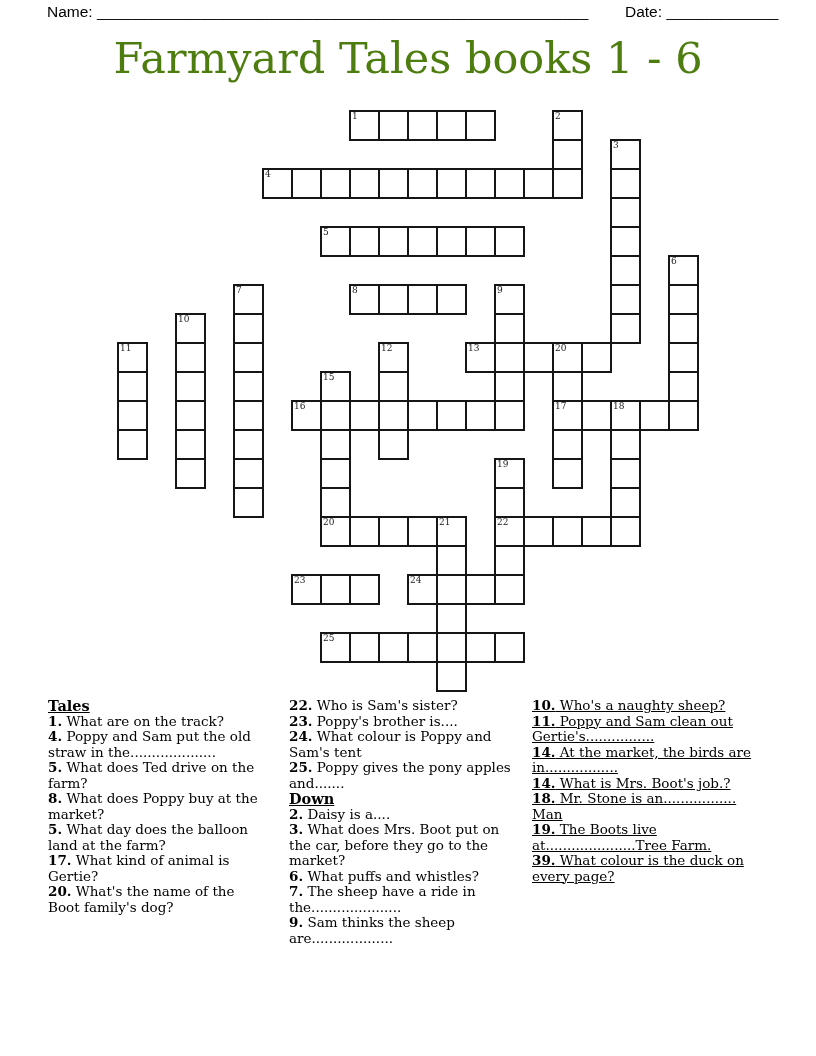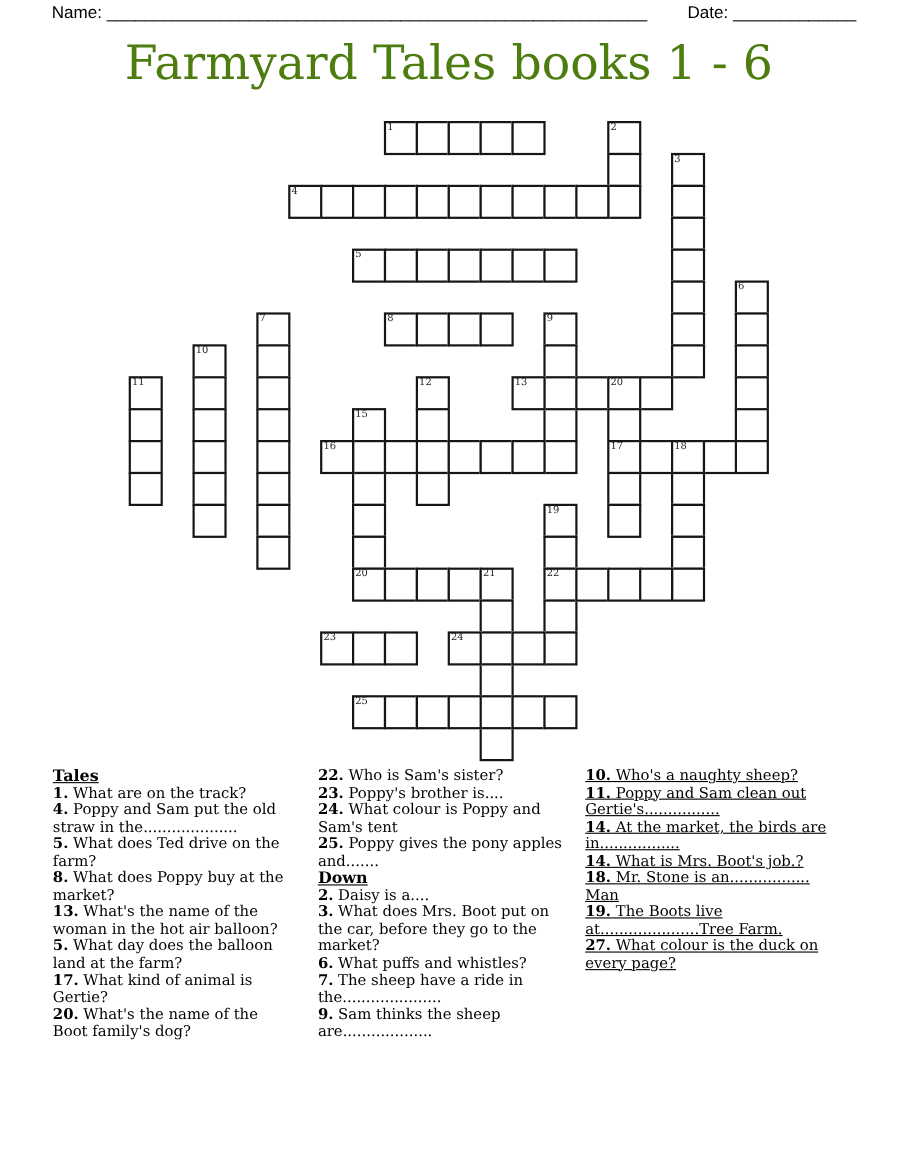--- a/index.html
+++ b/index.html
@@ -250,21 +250,20 @@
       <div class="cell" style="left: 465px; top: 632px;"></div>
       <div class="cell" style="left: 494px; top: 632px;"></div>
     </div>
 
   <div class="clue-col" id="clue-col-0">
       <div class="clue-heading">Tales</div>
       <p class="clue"><b class="clue-num">1.</b> What are on the track?</p>
       <p class="clue"><b class="clue-num">4.</b> Poppy and Sam put the old straw in the....................</p>
       <p class="clue"><b class="clue-num">5.</b> What does Ted drive on the farm?</p>
       <p class="clue"><b class="clue-num">8.</b> What does Poppy buy at the market?</p>
-      <p class="clue"><b class="clue-num">13.</b> What's the name of the woman in the hot air balloon?</p>
       <p class="clue"><b class="clue-num">5.</b> What day does the balloon land at the farm?</p>
       <p class="clue"><b class="clue-num">17.</b> What kind of animal is Gertie?</p>
       <p class="clue"><b class="clue-num">20.</b> What's the name of the Boot family's dog?</p>
     </div>
   <div class="clue-col" id="clue-col-1">
       <p class="clue"><b class="clue-num">22.</b> Who is Sam's sister?</p>
       <p class="clue"><b class="clue-num">23.</b> Poppy's brother is....</p>
       <p class="clue"><b class="clue-num">24.</b> What colour is Poppy and Sam's tent</p>
       <p class="clue"><b class="clue-num">25.</b> Poppy gives the pony apples and.......</p>
       <div class="clue-heading">Down</div>
@@ -274,16 +273,16 @@
       <p class="clue"><b class="clue-num">7.</b> The sheep have a ride in the.....................</p>
       <p class="clue"><b class="clue-num">9.</b> Sam thinks the sheep are...................</p>
     </div>
   <div class="clue-col" id="clue-col-2">
       <p class="clue"><b class="clue-num">10.</b> Who's a naughty sheep?</p>
       <p class="clue"><b class="clue-num">11.</b> Poppy and Sam clean out Gertie's................</p>
       <p class="clue"><b class="clue-num">14.</b> At the market, the birds are in.................</p>
       <p class="clue"><b class="clue-num">14.</b> What is Mrs. Boot's job.?</p>
       <p class="clue"><b class="clue-num">18.</b> Mr. Stone is an................. Man</p>
       <p class="clue"><b class="clue-num">19.</b> The Boots live at.....................Tree Farm.</p>
-      <p class="clue"><b class="clue-num">27.</b> What colour is the duck on every page?</p>
+      <p class="clue"><b class="clue-num">39.</b> What colour is the duck on every page?</p>
     </div>
 
 </div>
 
 </body></html>

